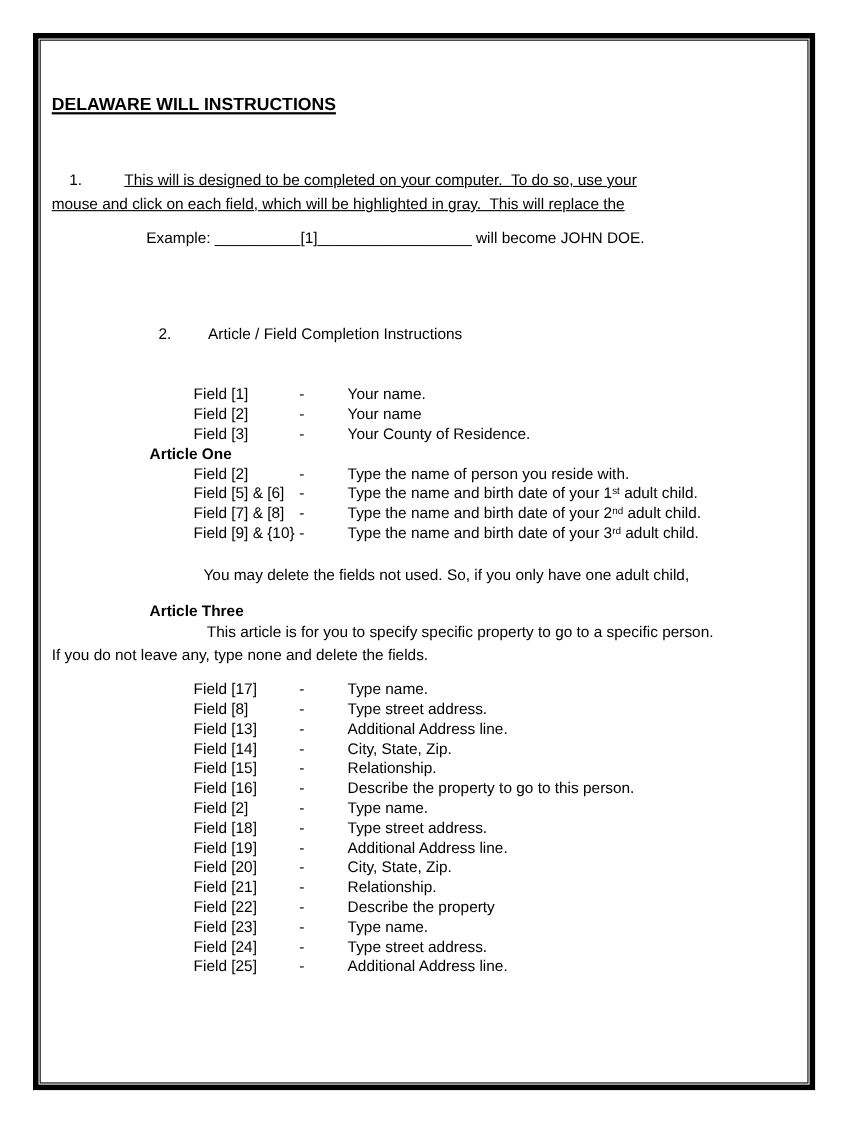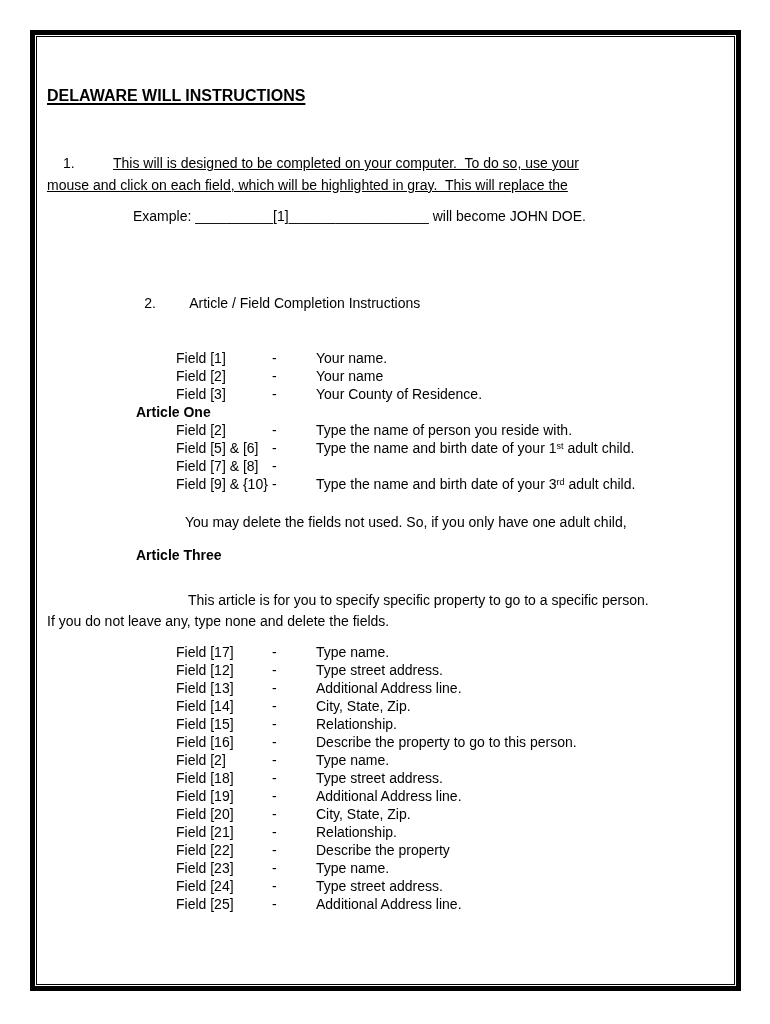--- a/index.html
+++ b/index.html
@@ -77,21 +77,21 @@
   .flabel { min-width: 96px; }
   .artheading {
     font-weight: bold;
     line-height: 18px;
     padding-left: 89px;
   }
   .mt-a3 { margin-top: 13px; }
   .note { margin-top: 18px; }
   .note .tline { padding-left: 89px; }
   .note .tline:first-child { padding-left: 138px; }
-  .a3para { margin-top: 26px; }
+  .a3para { margin-top: 0; }
   .a3para .tline { line-height: 21px; }
   .a3para .tline:first-child { padding-left: 141px; }
   sup { font-size: 9px; vertical-align: 4px; line-height: 0; }
 </style>
 </head>
 <body>
 
 <div class="page">
   <div class="docbox">
     <div class="docbox-inner">
@@ -113,38 +113,38 @@
           <div class="frow"><span class="fl-wrap"><span class="flabel">Field [1]</span><span class="fdash">-</span></span><span class="fdesc">Your name.</span></div>
           <div class="frow"><span class="fl-wrap"><span class="flabel">Field [2]</span><span class="fdash">-</span></span><span class="fdesc">Your name</span></div>
           <div class="frow"><span class="fl-wrap"><span class="flabel">Field [3]</span><span class="fdash">-</span></span><span class="fdesc">Your County of Residence.</span></div>
         </div>
 
       <div class="artheading">Article One</div>
 
       <div class="fieldlist fl2">
           <div class="frow"><span class="fl-wrap"><span class="flabel">Field [2]</span><span class="fdash">-</span></span><span class="fdesc">Type the name of person you reside with.</span></div>
           <div class="frow"><span class="fl-wrap"><span class="flabel">Field [5] &amp; [6]</span><span class="fdash">-</span></span><span class="fdesc">Type the name and birth date of your 1<sup>st</sup> adult child.</span></div>
-          <div class="frow"><span class="fl-wrap"><span class="flabel">Field [7] &amp; [8]</span><span class="fdash">-</span></span></div>
+          <div class="frow"><span class="fl-wrap"><span class="flabel">Field [7] &amp; [8]</span><span class="fdash">-</span></span><span class="fdesc">Type the name and birth date of your 2<sup>nd</sup> adult child.</span></div>
           <div class="frow"><span class="fl-wrap"><span class="flabel">Field [9] &amp; {10}</span><span class="fdash">-</span></span><span class="fdesc">Type the name and birth date of your 3<sup>rd</sup> adult child.</span></div>
         </div>
 
       <div class="para note">
           <div class="tline">You may delete the fields not used. So, if you only have one adult child,</div>
         </div>
 
       <div class="artheading mt-a3">Article Three</div>
 
       <div class="para a3para">
           <div class="tline">This article is for you to specify specific property to go to a specific person.</div>
           <div class="tline">If you do not leave any, type none and delete the fields.</div>
         </div>
 
       <div class="fieldlist fl3">
           <div class="frow"><span class="fl-wrap"><span class="flabel">Field [17]</span><span class="fdash">-</span></span><span class="fdesc">Type name.</span></div>
-          <div class="frow"><span class="fl-wrap"><span class="flabel">Field [12]</span><span class="fdash">-</span></span><span class="fdesc">Type street address.</span></div>
+          <div class="frow"><span class="fl-wrap"><span class="flabel">Field [8]</span><span class="fdash">-</span></span><span class="fdesc">Type street address.</span></div>
           <div class="frow"><span class="fl-wrap"><span class="flabel">Field [13]</span><span class="fdash">-</span></span><span class="fdesc">Additional Address line.</span></div>
           <div class="frow"><span class="fl-wrap"><span class="flabel">Field [14]</span><span class="fdash">-</span></span><span class="fdesc">City, State, Zip.</span></div>
           <div class="frow"><span class="fl-wrap"><span class="flabel">Field [15]</span><span class="fdash">-</span></span><span class="fdesc">Relationship.</span></div>
           <div class="frow"><span class="fl-wrap"><span class="flabel">Field [16]</span><span class="fdash">-</span></span><span class="fdesc">Describe the property to go to this person.</span></div>
           <div class="frow"><span class="fl-wrap"><span class="flabel">Field [2]</span><span class="fdash">-</span></span><span class="fdesc">Type name.</span></div>
           <div class="frow"><span class="fl-wrap"><span class="flabel">Field [18]</span><span class="fdash">-</span></span><span class="fdesc">Type street address.</span></div>
           <div class="frow"><span class="fl-wrap"><span class="flabel">Field [19]</span><span class="fdash">-</span></span><span class="fdesc">Additional Address line.</span></div>
           <div class="frow"><span class="fl-wrap"><span class="flabel">Field [20]</span><span class="fdash">-</span></span><span class="fdesc">City, State, Zip.</span></div>
           <div class="frow"><span class="fl-wrap"><span class="flabel">Field [21]</span><span class="fdash">-</span></span><span class="fdesc">Relationship.</span></div>
           <div class="frow"><span class="fl-wrap"><span class="flabel">Field [22]</span><span class="fdash">-</span></span><span class="fdesc">Describe the property</span></div>

